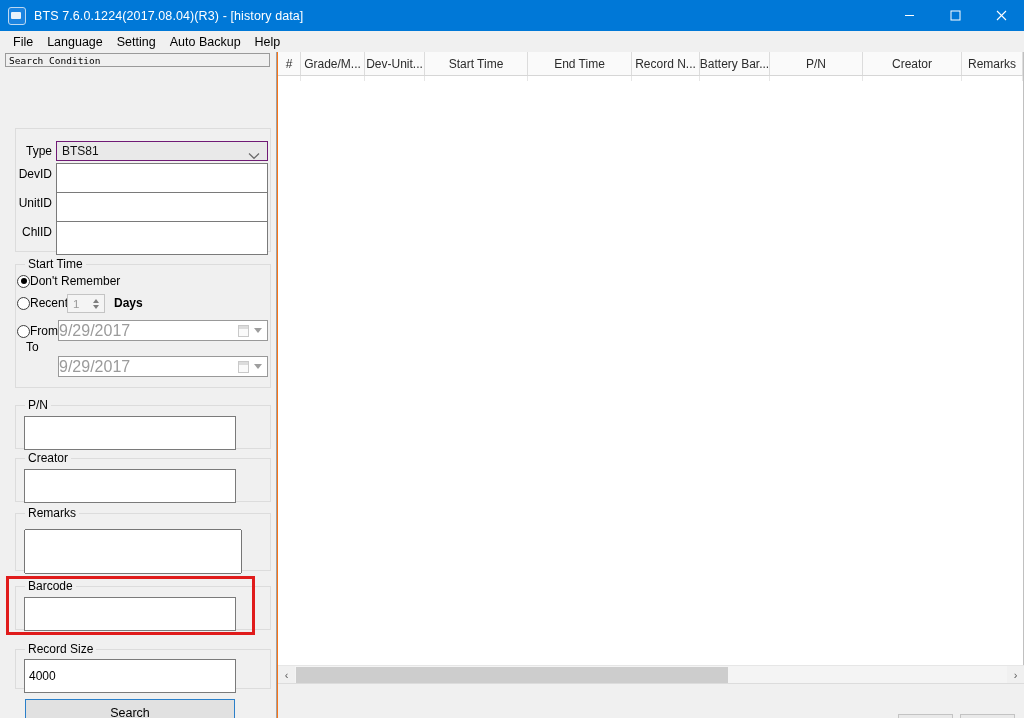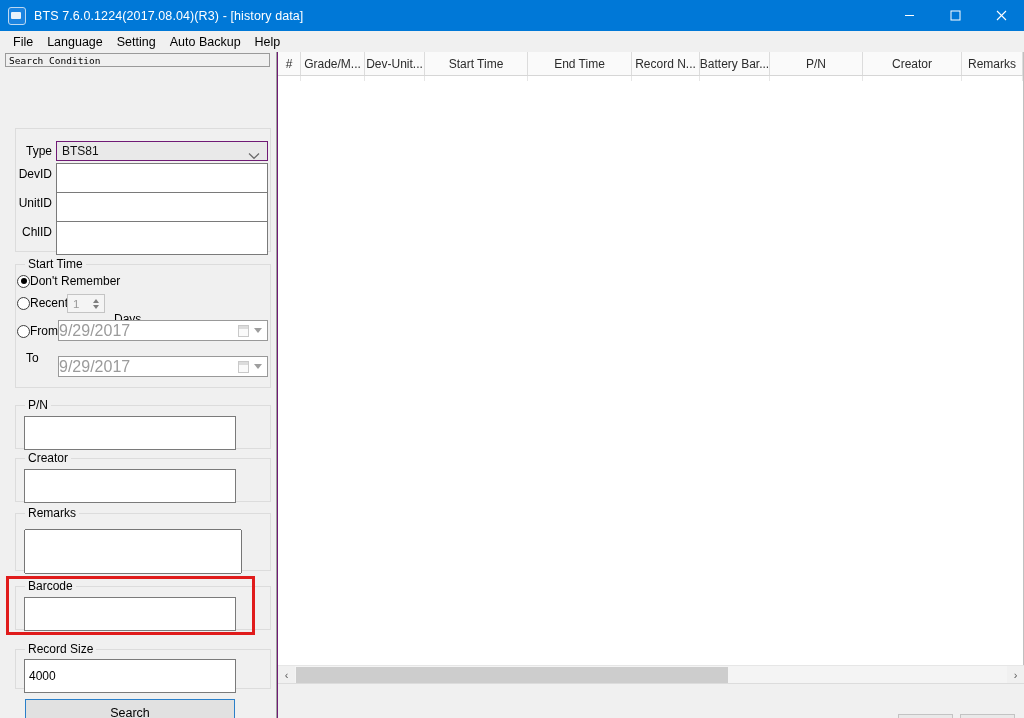--- a/index.html
+++ b/index.html
@@ -7,21 +7,21 @@
     margin: 0; padding: 0;
     width: 1024px; height: 718px;
     overflow: hidden;
     background: #f0f0f0;
     font-family: "Liberation Sans", sans-serif;
     -webkit-font-smoothing: antialiased;
   }
   #app {
     position: relative;
     width: 1024px; height: 718px;
-    background: #701a75;
+    background: #f97316;
     box-sizing: border-box;
   }
 
   
   #titlebar {
     position: absolute; left: 0; top: 0;
     width: 1024px; height: 31px;
     background: #0078d7;
     display: flex; align-items: center;
   }
@@ -387,35 +387,35 @@
       <span class="radio"></span>
       <span class="radio-label">Recent</span>
     </div>
     <div id="spin-box">
       <span class="sval">1</span>
       <span class="arrows">
         <span class="spin-arrow up"></span>
           <span class="spin-arrow down"></span>
       </span>
     </div>
-    <div class="fld-label" style="position:absolute; left:114px; top:260px;">Days</div>
+    <div class="fld-label" style="position:absolute; left:114px; top:244px;font-weight:bold;">Days</div>
 
     <div class="radio-row" style="left:17px; top:272px;">
       <span class="radio"></span>
       <span class="radio-label">From</span>
     </div>
     <div class="datepick" style="left:58px; top:268px; width:210px;">
       <span class="dval">9/29/2017</span>
       <span class="dbtn">
         <span class="cal-glyph"></span>
         <span class="dd-glyph"></span>
       </span>
     </div>
 
-    <div class="fld-label" style="position:absolute; left:26px; top:299px;">To</div>
+    <div class="fld-label" style="position:absolute; left:26px; top:288px;">To</div>
     <div class="datepick" style="left:58px; top:304px; width:210px;">
       <span class="dval">9/29/2017</span>
       <span class="dbtn">
         <span class="cal-glyph"></span>
         <span class="dd-glyph"></span>
       </span>
     </div>
 
     <div class="group" style="left:15px; top:353px; width:256px; height:44px;">
       <span class="group-label">P/N</span>

